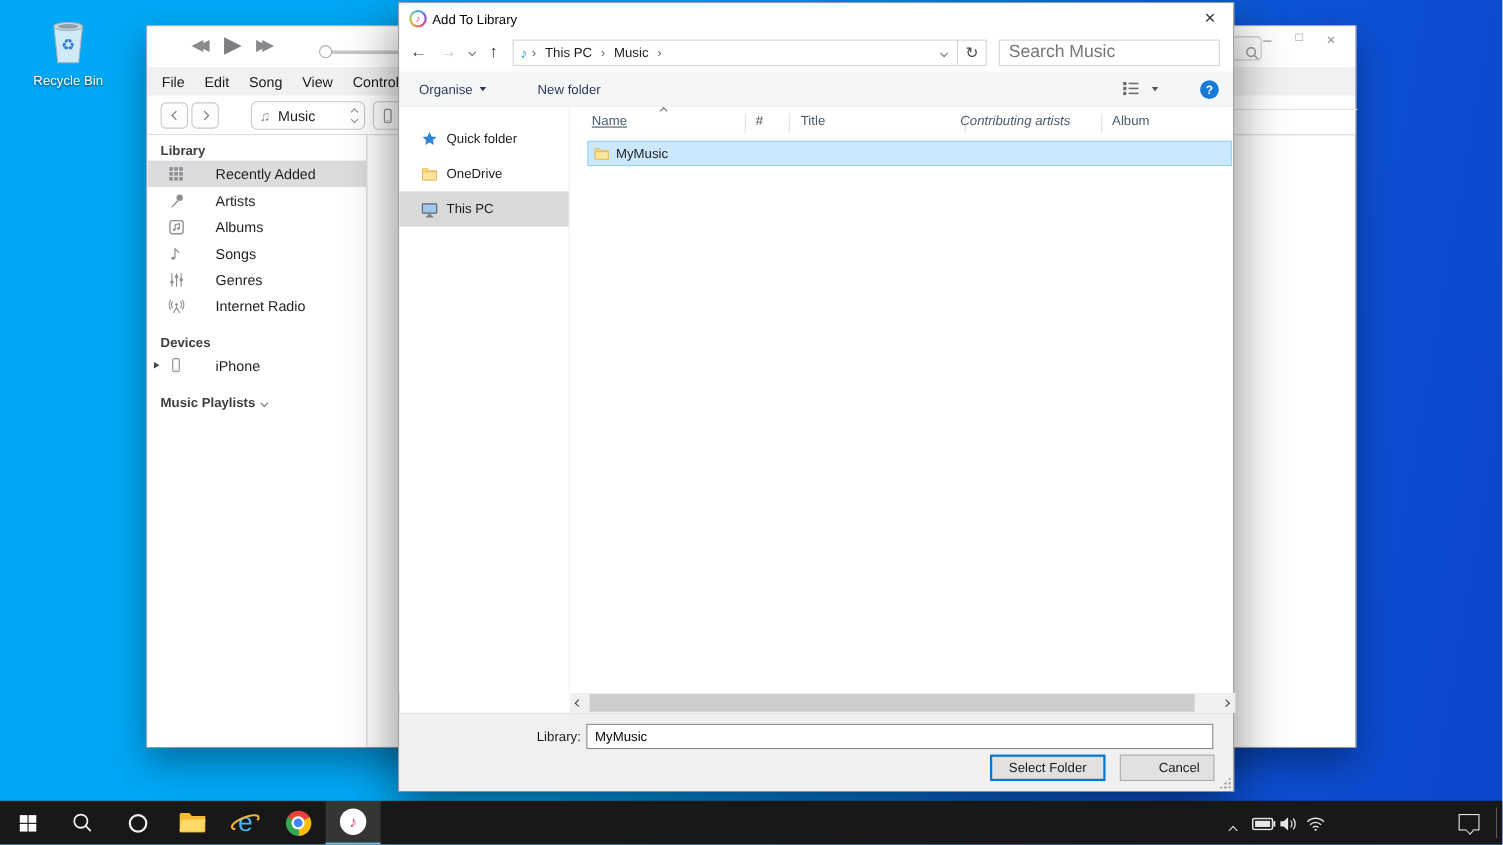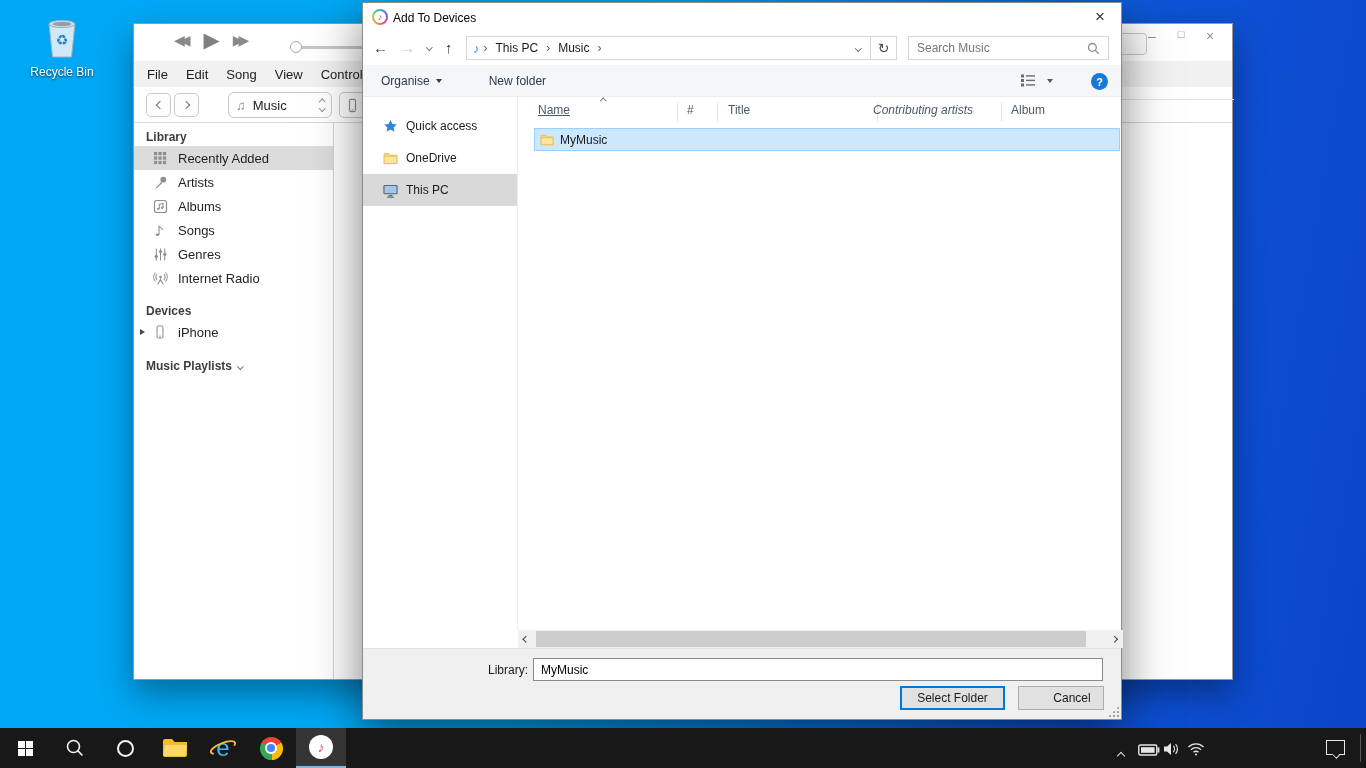--- a/index.html
+++ b/index.html
@@ -26,21 +26,21 @@
   .it-search{position:absolute;left:940px;top:9px;width:73px;height:22px;border:1px solid #c9c9cb;border-radius:4px;background:#fdfdfd;}
   .it-menu{position:absolute;left:0;top:37px;right:0;height:26px;background:#f1f1f1;display:flex;align-items:center;gap:18px;padding-left:13px;font-size:13px;color:#1b1b1d;}
   .it-nav{position:absolute;left:0;top:63px;right:0;height:36px;background:#fff;border-bottom:1px solid #d8d8d8;}
   .nav-line2{position:absolute;top:75px;left:985px;width:115px;border-top:1px solid #e2e2e2;}
   .hist-btn{position:absolute;top:6px;width:25px;height:24px;border:1px solid #c9c9c9;border-radius:5px;background:#fdfdfd;color:#9b9b9e;font-size:14px;display:flex;align-items:center;justify-content:center;}
   .media-pick{position:absolute;left:94px;top:5px;width:104px;height:26px;border:1px solid #c9c9c9;border-radius:6px;background:#fff;display:flex;align-items:center;padding:0 7px;gap:7px;font-size:13px;color:#1b1b1d;}
   .stepper{margin-left:auto;display:flex;flex-direction:column;gap:2px;}
   .device-btn{position:absolute;left:205px;top:5px;width:27px;height:26px;border:1px solid #c9c9c9;border-radius:5px;background:#fff;display:flex;align-items:center;justify-content:center;}
   .it-side{position:absolute;left:0;top:99px;bottom:0;width:200px;background:#fff;border-right:1px solid #d4d4d4;padding-top:5px;}
   .sb-h{padding-left:12px;height:18px;line-height:18px;font-size:12px;font-weight:bold;color:#3d3d42;}
-  .sb-item{height:24px;display:flex;align-items:center;gap:10px;padding-left:18px;font-size:13px;color:#1f1f22;}
+  .sb-item{height:24px;display:flex;align-items:center;gap:28px;padding-left:18px;font-size:13px;color:#1f1f22;}
   .sb-item.sel{background:#dcdcdc;}
   .sb-item .ic{width:16px;display:flex;justify-content:center;}
   .sb-dev{margin-top:12px;}
   .sb-pl{margin-top:13px;display:flex;align-items:center;gap:6px;}
   .tri-r{width:0;height:0;border-left:5px solid #48484c;border-top:3.5px solid transparent;border-bottom:3.5px solid transparent;position:absolute;left:6px;}
 
   
   .cv{display:inline-block;width:6px;height:6px;border-right:1.5px solid #707074;border-bottom:1.5px solid #707074;}
   .cv.up{transform:rotate(-135deg);}  .cv.down{transform:rotate(45deg);}
   .cv.left{transform:rotate(135deg);} .cv.right{transform:rotate(-45deg);}
@@ -57,21 +57,21 @@
   .itico i{width:12px;height:12px;border-radius:50%;background:#fff;display:flex;align-items:center;justify-content:center;font-style:normal;font-size:9px;color:#c2427e;line-height:12px;}
   .dlg-close{position:absolute;right:6px;top:2px;width:30px;height:24px;display:flex;align-items:center;justify-content:center;font-size:17px;color:#333;}
   .dlg-addr{position:absolute;left:0;top:28px;right:0;height:34px;background:#fff;}
   .nav-arr{position:absolute;top:9px;font-size:15px;color:#4a4a4d;line-height:16px;}
   .addr-box{position:absolute;left:103px;top:5px;width:431px;height:24px;border:1px solid #d6d6d6;display:flex;align-items:center;background:#fff;}
   .crumb{font-size:12px;color:#1a1a1a;padding:0 6px;white-space:nowrap;}
   .crumb-sep{font-size:12px;color:#5f5f5f;padding:0 2px;}
   .addr-dd{margin-left:auto;width:24px;display:flex;justify-content:center;}
   .addr-refresh{width:26px;height:100%;border-left:1px solid #d6d6d6;display:flex;align-items:center;justify-content:center;color:#4a4a4d;font-size:14px;}
   .search-box{position:absolute;left:545px;top:5px;width:201px;height:24px;border:1px solid #d6d6d6;background:#fff;display:flex;align-items:center;}
-  .search-box input{flex:1;border:0;outline:0;padding:0 8px;font-size:12px;color:#444;background:transparent;}
+  .search-box input{flex:1;border:0;outline:0;padding:0 8px;font-size:16px;color:#444;background:transparent;}
   .search-box input::placeholder{color:#767676;}
   .search-box .mg{padding-right:8px;display:flex;}
   .dlg-toolbar{position:absolute;left:0;top:62px;right:0;height:32px;background:#f5f6f7;border-bottom:1px solid #eceded;display:flex;align-items:center;color:#2b3a55;}
   .tb-org{margin-left:18px;display:flex;align-items:center;gap:6px;}
   .tb-new{margin-left:47px;text-align:center;}
   .tb-view{position:absolute;left:658px;top:9px;display:flex;align-items:center;gap:9px;}
   .help-btn{position:absolute;left:728px;top:8px;width:17px;height:17px;border-radius:50%;background:#1779d8;color:#fff;font-size:11px;font-weight:bold;display:flex;align-items:center;justify-content:center;}
   .dlg-body{position:absolute;left:0;top:94px;right:0;height:533px;background:#fff;}
   .nav-pane{position:absolute;left:0;top:0;bottom:0;width:154px;padding-top:13px;}
   .pane-div{position:absolute;left:154px;top:0;bottom:0;width:1px;background:#ededed;}
@@ -267,21 +267,21 @@
         <i class="cv sm down"></i>
       </div>
     </div>
   </div>
 
   <div class="abs dlg">
     <div class="dlg-title">
       <span class="itico">
           <i>♪</i>
         </span>
-      <span class="txt">Add To Devices</span>
+      <span class="txt">Add To Library</span>
       <span class="dlg-close">×</span>
     </div>
 
     <div class="dlg-addr">
       <span class="nav-arr" style="left:10px;color:#3b3b3e;">←</span>
       <span class="nav-arr" style="left:37px;color:#c3c3c3;">→</span>
       <span class="cv sm down" style="position:absolute;left:64px;top:14px;"></span>
       <span class="nav-arr" style="left:82px;color:#3b3b3e;">↑</span>
       <div class="addr-box">
         <span class="crumb" style="color:#2d9ae3;font-size:13px;padding-right:2px;">♪</span>
@@ -325,21 +325,21 @@
       </span>
       <span class="help-btn">?</span>
     </div>
 
     <div class="dlg-body">
       <div class="nav-pane">
         <div class="nav-item">
           <svg width="15" height="15" viewBox="0 0 16 16">
               <path d="M8 1.1l2.1 4.3 4.6.5-3.4 3.1.9 4.6L8 11.3l-4.2 2.3.9-4.6L1.3 5.9l4.6-.5z" fill="#2f86d6"></path>
             </svg>
-          <span>Quick access</span>
+          <span>Quick folder</span>
         </div>
         <div class="nav-item">
           <svg width="15" height="15" viewBox="0 0 16 16">
               <path d="M1.2 2.6h5l1.4 1.9h7.2v8.9H1.2z" fill="#ffd978" stroke="#dcb74f" stroke-width="0.8"></path>
               <path d="M1.2 5.5h13.6v7.9H1.2z" fill="#ffe69c" stroke="#dcb74f" stroke-width="0.8"></path>
             </svg>
           <span>OneDrive</span>
         </div>
         <div class="nav-item sel">
           <svg width="15" height="15" viewBox="0 0 16 16">

